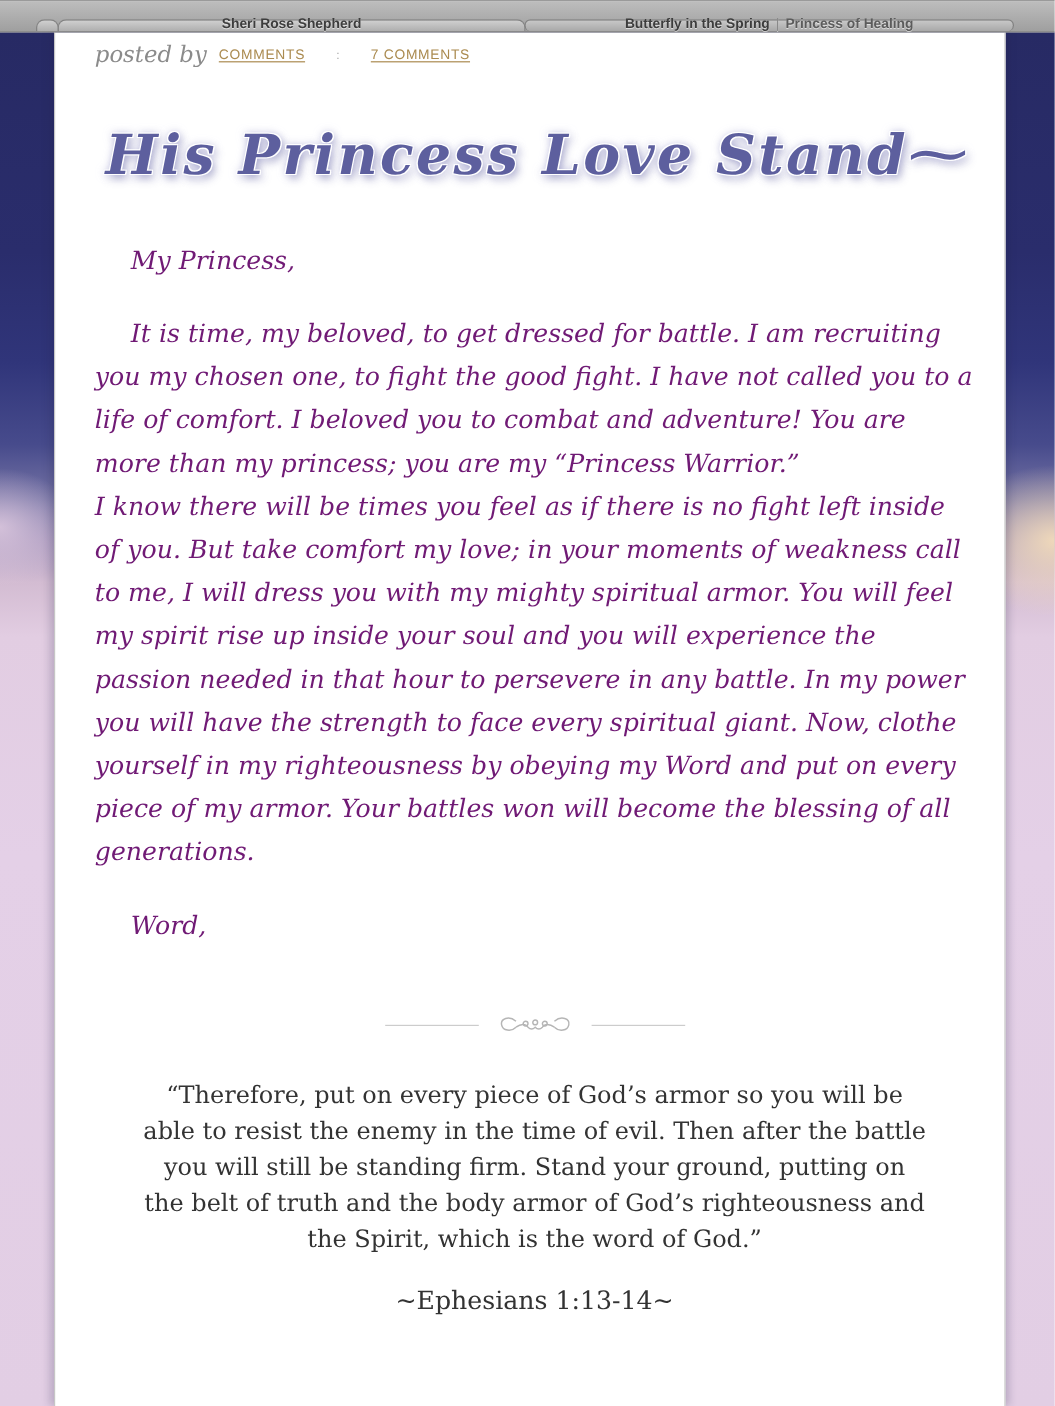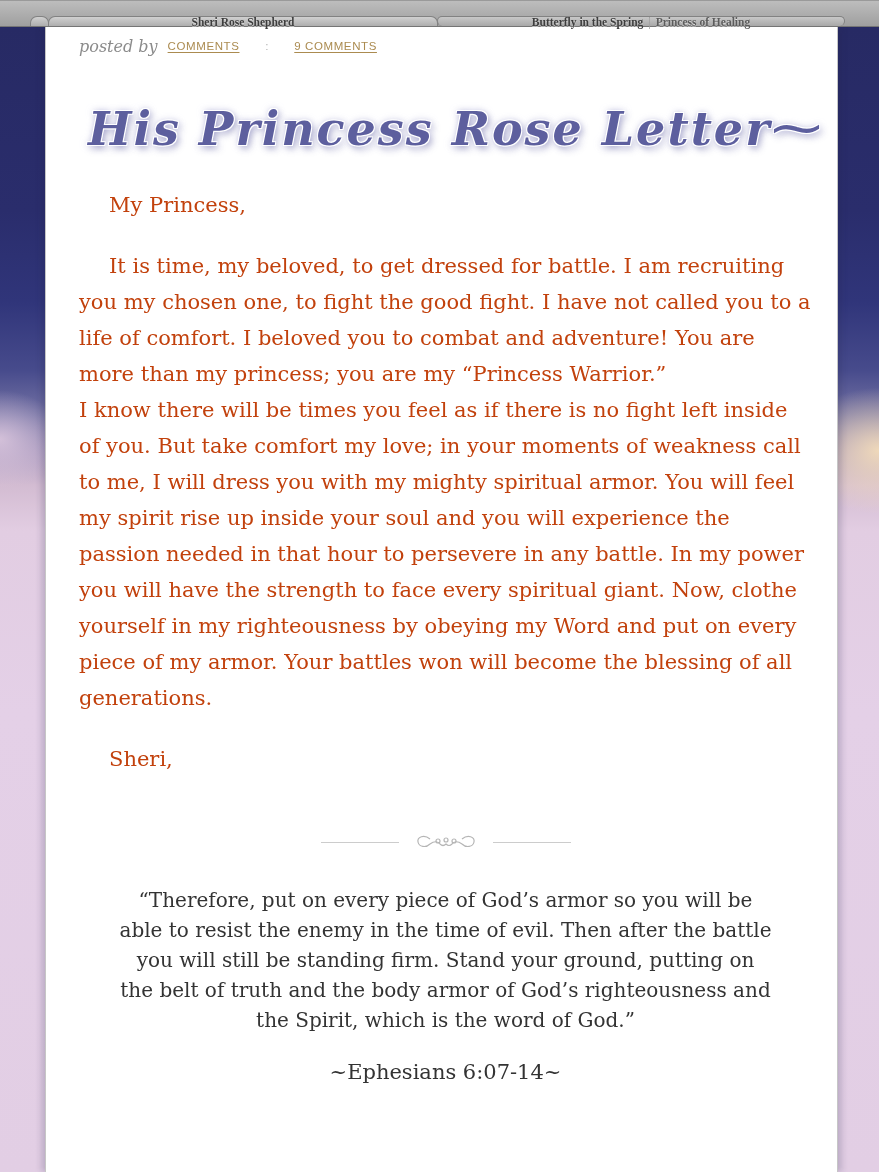--- a/index.html
+++ b/index.html
@@ -18,24 +18,24 @@
     background: linear-gradient(#bdbdbd, #9f9f9f);
     border-top: 1px solid #9a9a9a;
     border-bottom: 1px solid #757575;
     z-index: 30;
   }
   .tab {
     position: absolute; top: 15px; bottom: 0;
     border: 1px solid #828282; border-bottom: none;
     border-radius: 7px 7px 0 0;
     background: linear-gradient(#d0d0d0, #aeaeae);
-    display: flex; align-items: center; justify-content: center;
+    display: flex; align-items: flex-end; justify-content: center;
     font-size: 11.5px; font-weight: bold; color: #3d3d3d;
     text-shadow: 0 1px 0 rgba(255,255,255,0.55);
-    white-space: nowrap; cursor: default; font-family: Liberation Serif, serif;
+    white-space: nowrap; cursor: default;
   }
   .tab-stub  { left: 30px; width: 19px; }
   .tab-one   { left: 48px; width: 390px; }
   .tab-two   { left: 437px; width: 408px; background: linear-gradient(#c8c8c8, #a8a8a8); border-radius: 11px; }
   .tab .pipe { color: #8a8a8a; font-weight: normal; padding: 0 5px; }
   .tab .sub  { color: #5c5c5c; }
 
   
   .page-bg {
     position: absolute; top: 27px; left: 0;
@@ -58,21 +58,21 @@
     border-right: 1px solid #c6c6c6;
     box-shadow: -4px 0 6px rgba(40,40,80,0.18), 4px 0 6px rgba(40,40,80,0.18);
     z-index: 10;
     padding: 8px 25px 0 33px;
   }
 
   
   .byline { display: flex; align-items: center; height: 22px; }
   .posted-by {
     font-family: "DejaVu Serif", serif; font-style: italic;
-    font-size: 16px; color: #8b8b8b; margin-right: 10px;
+    font-size: 19px; color: #8b8b8b; margin-right: 10px;
   }
   .meta-link {
     font-size: 11.5px; letter-spacing: 0.6px; color: #ab8b50;
     text-decoration: underline; text-underline-offset: 2px; cursor: pointer;
   }
   .meta-sep { color: #a9a9a9; font-size: 10px; margin: 0 26px; }
 
   
   .post-title {
     margin: 42px 0 0 9px;
@@ -82,23 +82,23 @@
     color: #5d5f9e;
     text-shadow:
       -1px -1px 0 #fff, 1px -1px 0 #fff, -1px 1px 0 #fff, 1px 1px 0 #fff,
       0 0 7px rgba(150,150,205,0.65), 3px 4px 7px rgba(100,100,160,0.45);
     white-space: nowrap;
   }
   .post-title .flourish { font-weight: normal; letter-spacing: 0; font-size: 50px; }
 
   
   .letter {
-    margin-top: 30px; width: 735px;
-    font-family: "DejaVu Serif", serif; 
-    font-size: 21px; line-height: 36px; color: #c2410c;
+    margin-top: 42px; width: 735px;
+    font-family: "DejaVu Serif", serif; font-style: italic;
+    font-size: 21px; line-height: 36px; color: #701a75;
   }
   .letter p.indent { text-indent: 30px; }
   .letter .gap-after { margin-bottom: 25px; }
   .letter .gap-before { margin-top: 25px; }
 
   
   .divider {
     display: flex; align-items: center; justify-content: center;
     gap: 16px; color: #b5b5b5;
   }
@@ -134,43 +134,43 @@
 </div>
 
 <div class="page-bg"></div>
 
 <div class="card">
 
   <div class="byline">
     <span class="posted-by">posted by</span>
     <a class="meta-link">COMMENTS</a>
     <span class="meta-sep">:</span>
-    <a class="meta-link">9 COMMENTS</a>
+    <a class="meta-link">7 COMMENTS</a>
   </div>
 
-  <h1 class="post-title"><span>His Princess Rose Letter</span><span class="flourish">⁓</span></h1>
+  <h1 class="post-title"><span>His Princess Love Stand</span><span class="flourish">⁓</span></h1>
 
   <div class="letter">
     <p class="indent gap-after">My Princess,</p>
     <p class="indent">It is time, my beloved, to get dressed for battle. I am recruiting you my chosen one, to fight the good fight. I have not called you to a life of comfort. I beloved you to combat and adventure! You are more than my princess; you are my “Princess Warrior.”</p>
     <p>I know there will be times you feel as if there is no fight left inside of you. But take comfort my love; in your moments of weakness call to me, I will dress you with my mighty spiritual armor. You will feel my spirit rise up inside your soul and you will experience the passion needed in that hour to persevere in any battle. In my power you will have the strength to face every spiritual giant. Now, clothe yourself in my righteousness by obeying my Word and put on every piece of my armor. Your battles won will become the blessing of all generations.</p>
-    <p class="indent gap-before">Sheri,</p>
+    <p class="indent gap-before">Word,</p>
   </div>
 
   <div class="divider divider-1">
     <span class="rule"></span>
     <svg width="62" height="18" viewBox="0 0 62 18">
       <g fill="none" stroke="currentColor" stroke-width="1.2">
         <path d="M15 6 C9 1 2 4 3 9 C4 14 11 15 15 11"></path>
         <path d="M47 6 C53 1 60 4 59 9 C58 14 51 15 47 11"></path>
         <path d="M15 11 C19 8 23 8 25 11 C27 13 29 13 31 11 C33 13 35 13 37 11 C39 8 43 8 47 11"></path>
         <circle cx="23" cy="8" r="2"></circle>
         <circle cx="31" cy="7" r="2"></circle>
         <circle cx="39" cy="8" r="2"></circle>
       </g>
     </svg>
     <span class="rule"></span>
   </div>
 
   <p class="scripture">“Therefore, put on every piece of God’s armor so you will be able to resist the enemy in the time of evil. Then after the battle you will still be standing firm. Stand your ground, putting on the belt of truth and the body armor of God’s righteousness and the Spirit, which is the word of God.”</p>
-  <p class="scripture-ref">~Ephesians 6:07-14~</p>
+  <p class="scripture-ref">~Ephesians 1:13-14~</p>
 
 </div>
 
 </body></html>

